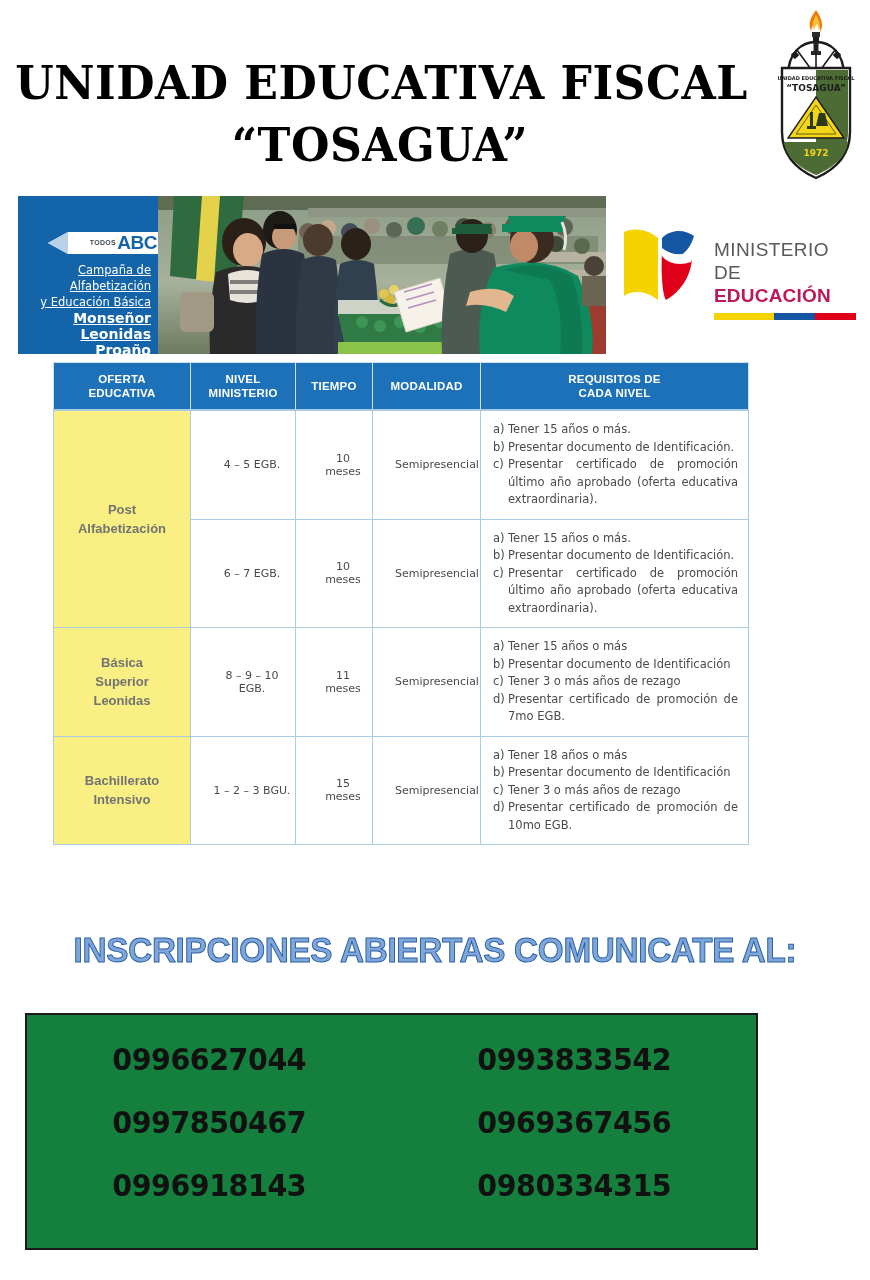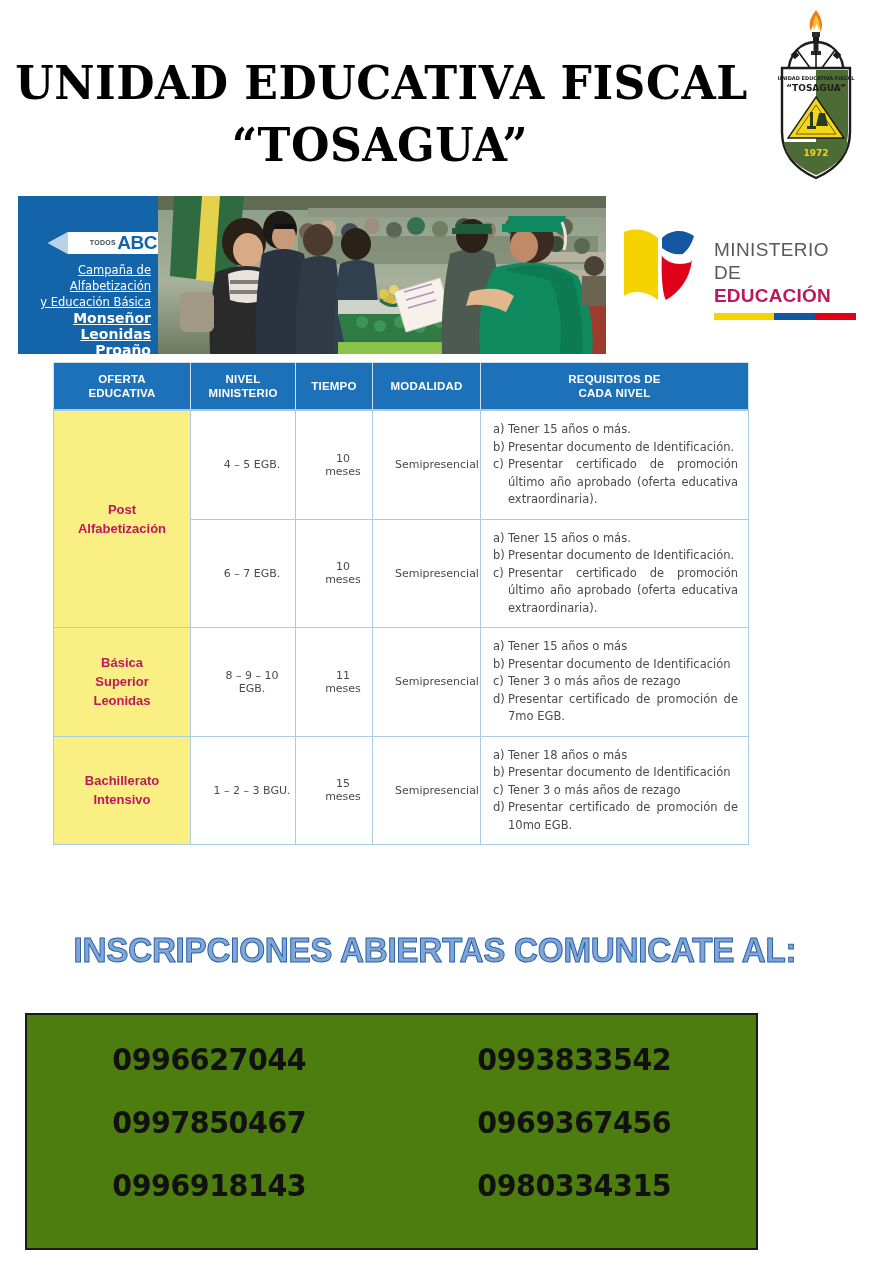--- a/index.html
+++ b/index.html
@@ -193,21 +193,21 @@
     color: #3f3f3f;
     padding: 6px 4px;
   }
   td.c-oferta {
     background: #f9ef83;
     text-align: center;
     font-family: "Liberation Sans", sans-serif;
     font-weight: 700;
     font-size: 13px;
     line-height: 19px;
-    color: #be185d;
+    color: #737373;
     border-left: 1px solid #a9cbe3;
   }
   td.c-nivel, td.c-tiempo, td.c-modalidad {
     text-align: center;
     color: #4a4a4a;
     font-size: 11px;
     padding-left: 22px;
   }
   td.c-req {
     text-align: left;
@@ -246,21 +246,21 @@
   }
 
   
   .phone-box {
     position: absolute;
     left: 25px;
     top: 1013px;
     width: 733px;
     height: 237px;
     border: 2px solid #1a1a1a;
-    background: #4d7c0f;
+    background: #15803d;
     box-sizing: border-box;
   }
   .phone-grid {
     position: absolute;
     left: 0; right: 0;
     top: 26px;
     display: grid;
     grid-template-columns: 1fr 1fr;
     row-gap: 27px;
   }

